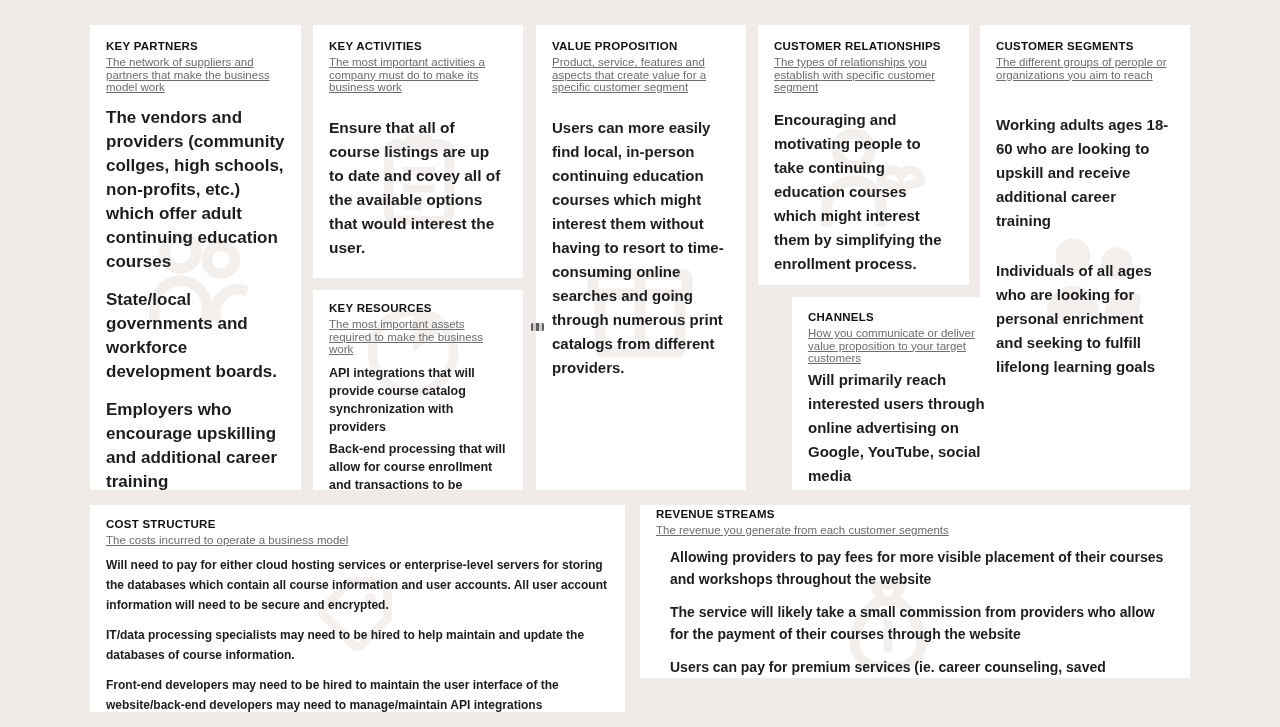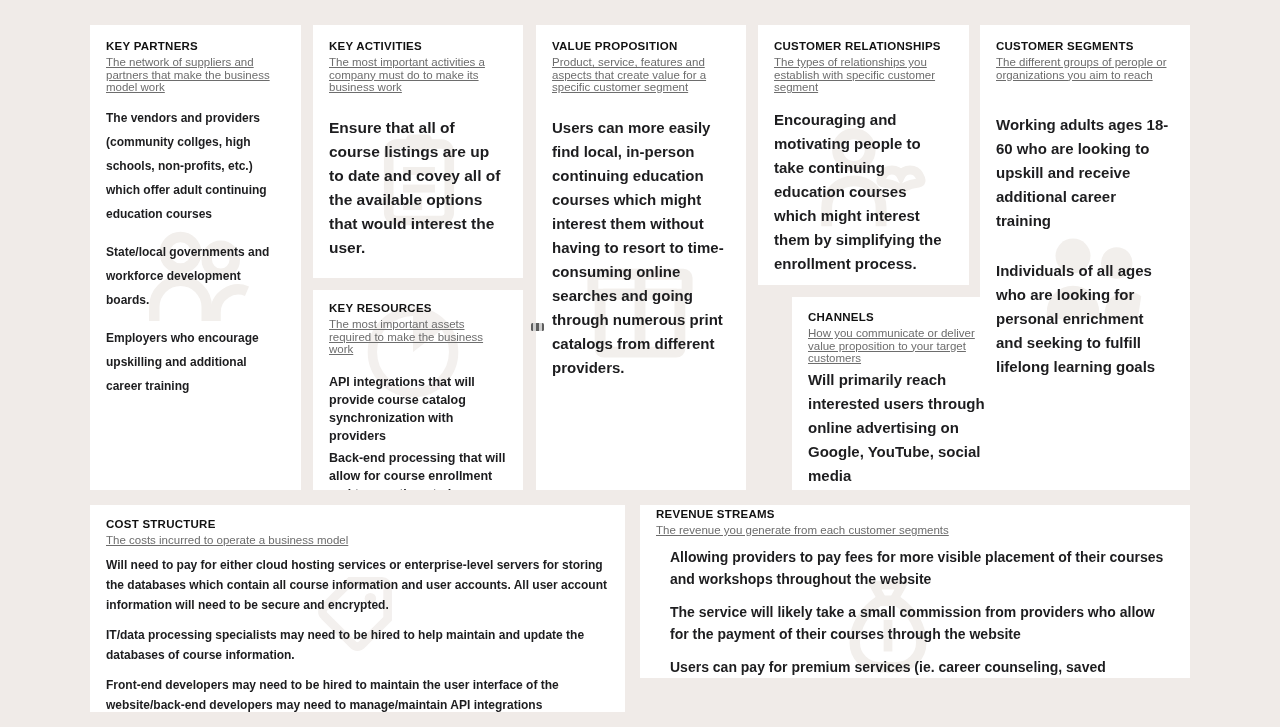--- a/index.html
+++ b/index.html
@@ -42,27 +42,27 @@
   #key-resources           { left:313px; top:290px; width:210px; height:200px; padding-top:12px; }
   #value-proposition       { left:536px; top:25px;  width:210px; height:465px; }
   #customer-relationships  { left:758px; top:25px;  width:211px; height:260px; }
   #channels                { left:792px; top:297px; width:211px; height:193px; padding-top:14px; }
   #customer-segments       { left:980px; top:25px;  width:210px; height:465px; }
   #cost-structure          { left:90px;  top:505px; width:535px; height:207px; padding-top:13px; }
   #revenue-streams         { left:640px; top:505px; width:550px; height:173px; padding-top:3px; }
 
   
   #key-partners .body { margin-top:12px; }
-  #key-partners .item { font-size:12px; line-height:24px; }
+  #key-partners .item { font-size:17px; line-height:24px; }
   #key-partners .item + .item { margin-top:14px; }
 
   #key-activities .body { margin-top:22px; }
   #key-activities .item { font-size:15.5px; line-height:24px; }
 
-  #key-resources .body { margin-top:17px; }
+  #key-resources .body { margin-top:8px; }
   #key-resources .item { font-size:12.5px; line-height:18px; }
   #key-resources .item + .item { margin-top:4px; }
 
   #value-proposition .body { margin-top:22px; }
   #value-proposition .item { font-size:15px; line-height:24px; }
 
   #customer-relationships .body { margin-top:14px; }
   #customer-relationships .item { font-size:15px; line-height:24px; }
 
   #channels .body { margin-top:3px; }

